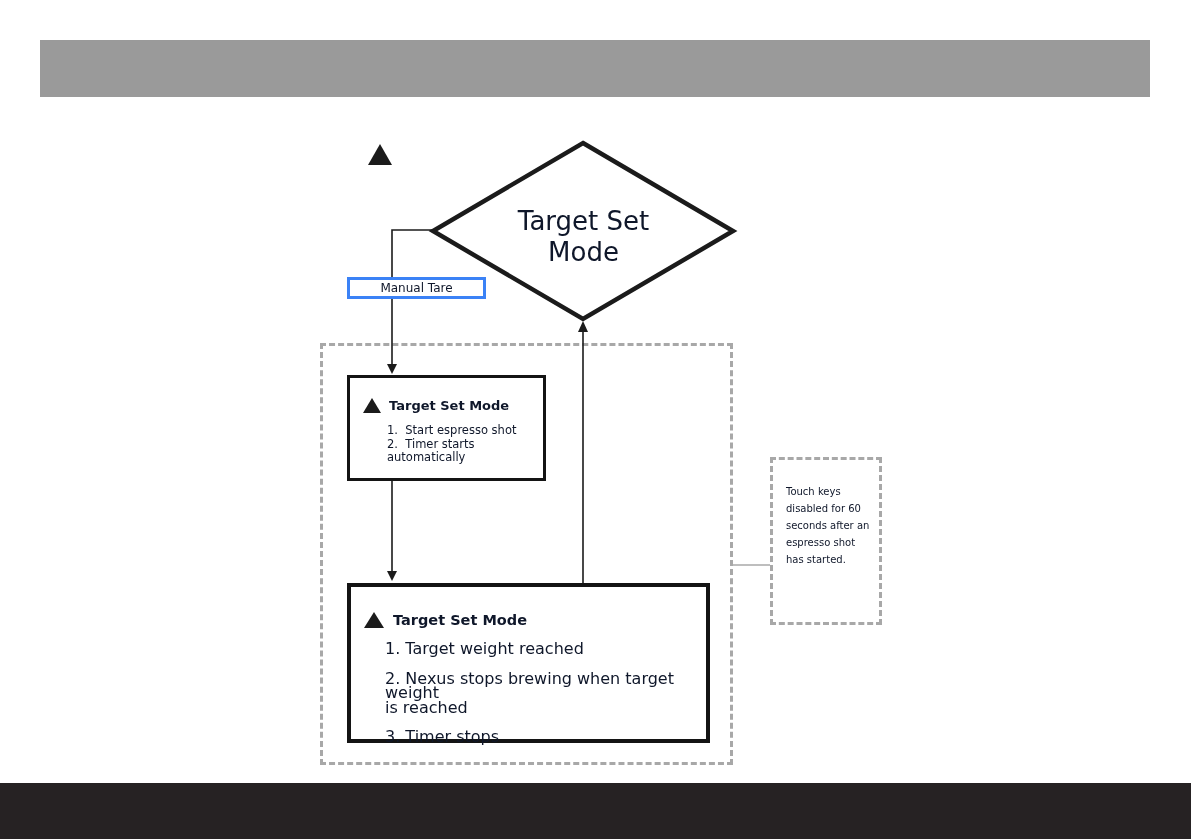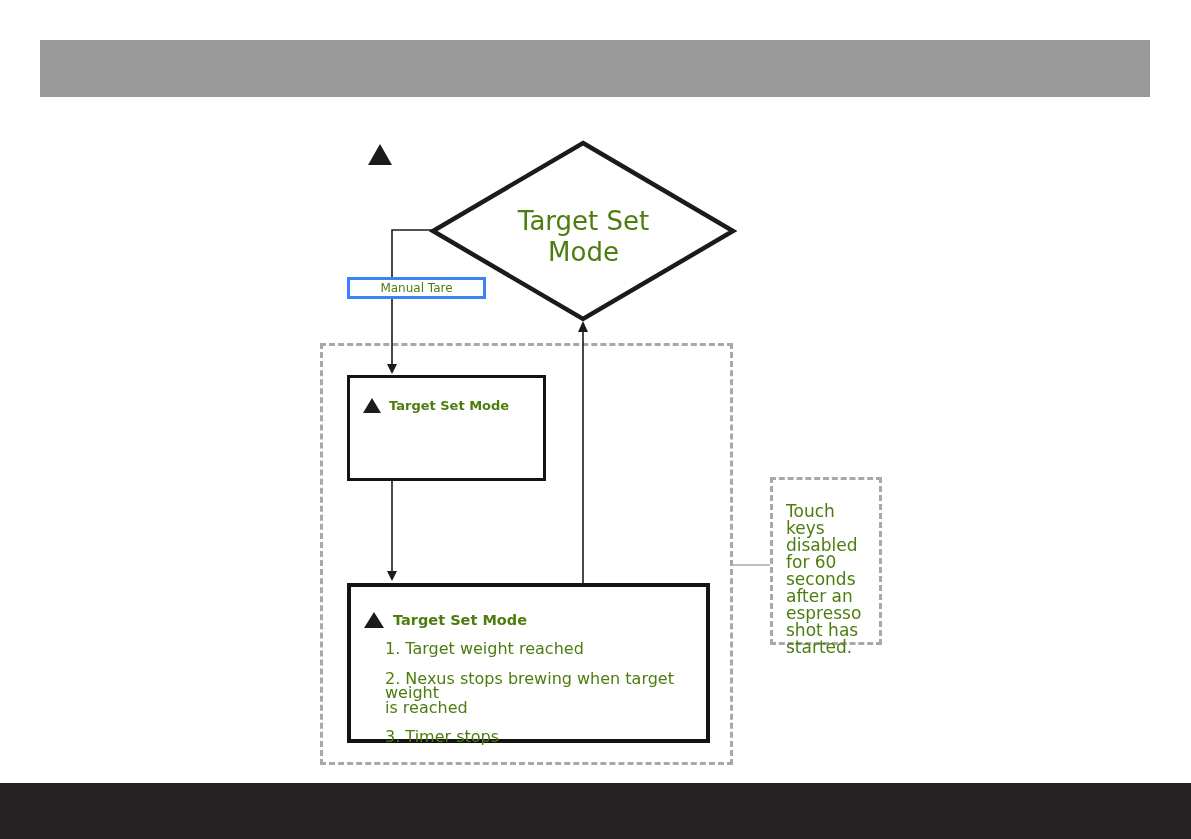--- a/index.html
+++ b/index.html
@@ -3,21 +3,21 @@
 <meta charset="utf-8">
 <style>
   * { box-sizing: border-box; margin: 0; padding: 0; }
   html, body { background: #ffffff; }
   .page {
     position: relative;
     width: 1191px;
     height: 839px;
     background: #ffffff;
     font-family: "DejaVu Sans", "Liberation Sans", sans-serif;
-    color: #4d7c0f;
+    color: #0f172a;
     overflow: hidden;
   }
   .bar-top {
     position: absolute; left: 40px; top: 40px;
     width: 1110px; height: 57px;
     background: #9a9a9a;
   }
   .bar-bottom {
     position: absolute; left: 0; top: 783px;
     width: 1191px; height: 56px;
@@ -69,25 +69,25 @@
   #box1 .box-head { margin: 20px 0 0 13px; gap: 8px; }
   #box1 .box-title { font-weight: bold; font-size: 13px; }
   #box1 .items { margin: 11px 0 0 37px; font-size: 11.5px; line-height: 13.5px; }
   #box2 .box-head { margin: 25px 0 0 13px; gap: 9px; }
   #box2 .box-head .tri { border-left-width: 10px; border-right-width: 10px; border-bottom-width: 16px; }
   #box2 .box-title { font-weight: bold; font-size: 14.5px; }
   #box2 .items { margin: 14px 0 0 34px; font-size: 16px; line-height: 14.5px; }
   #box2 .item { margin-bottom: 15px; }
   .line { white-space: pre-wrap; }
   .note-box {
-    position: absolute; left: 770px; top: 477px;
+    position: absolute; left: 770px; top: 457px;
     width: 112px; height: 168px;
     border: 3px dashed #a8a8a8;
     padding: 23px 5px 0 13px;
-    font-size: 17px; line-height: 17px;
+    font-size: 10px; line-height: 17px;
     z-index: 3;
   }
 </style>
 </head>
 <body>
 
 <div class="page">
 
   <div class="bar-top"></div>
   <div class="bar-bottom"></div>
@@ -111,20 +111,29 @@
     <span>Manual Tare</span>
   </div>
 
   <div class="dash-group"></div>
 
   <div class="flow-box" id="box1">
     <div class="box-head">
       <span class="tri"></span>
       <span class="box-title">Target Set Mode</span>
     </div>
+    <div class="items">
+      <div class="item">
+        <div class="line">1.  Start espresso shot</div>
+      </div>
+      <div class="item">
+        <div class="line">2.  Timer starts</div>
+        <div class="line">automatically</div>
+      </div>
+    </div>
   </div>
 
   <div class="flow-box" id="box2">
     <div class="box-head">
       <span class="tri"></span>
       <span class="box-title">Target Set Mode</span>
     </div>
     <div class="items">
       <div class="item">
         <div class="line">1. Target weight reached</div>

